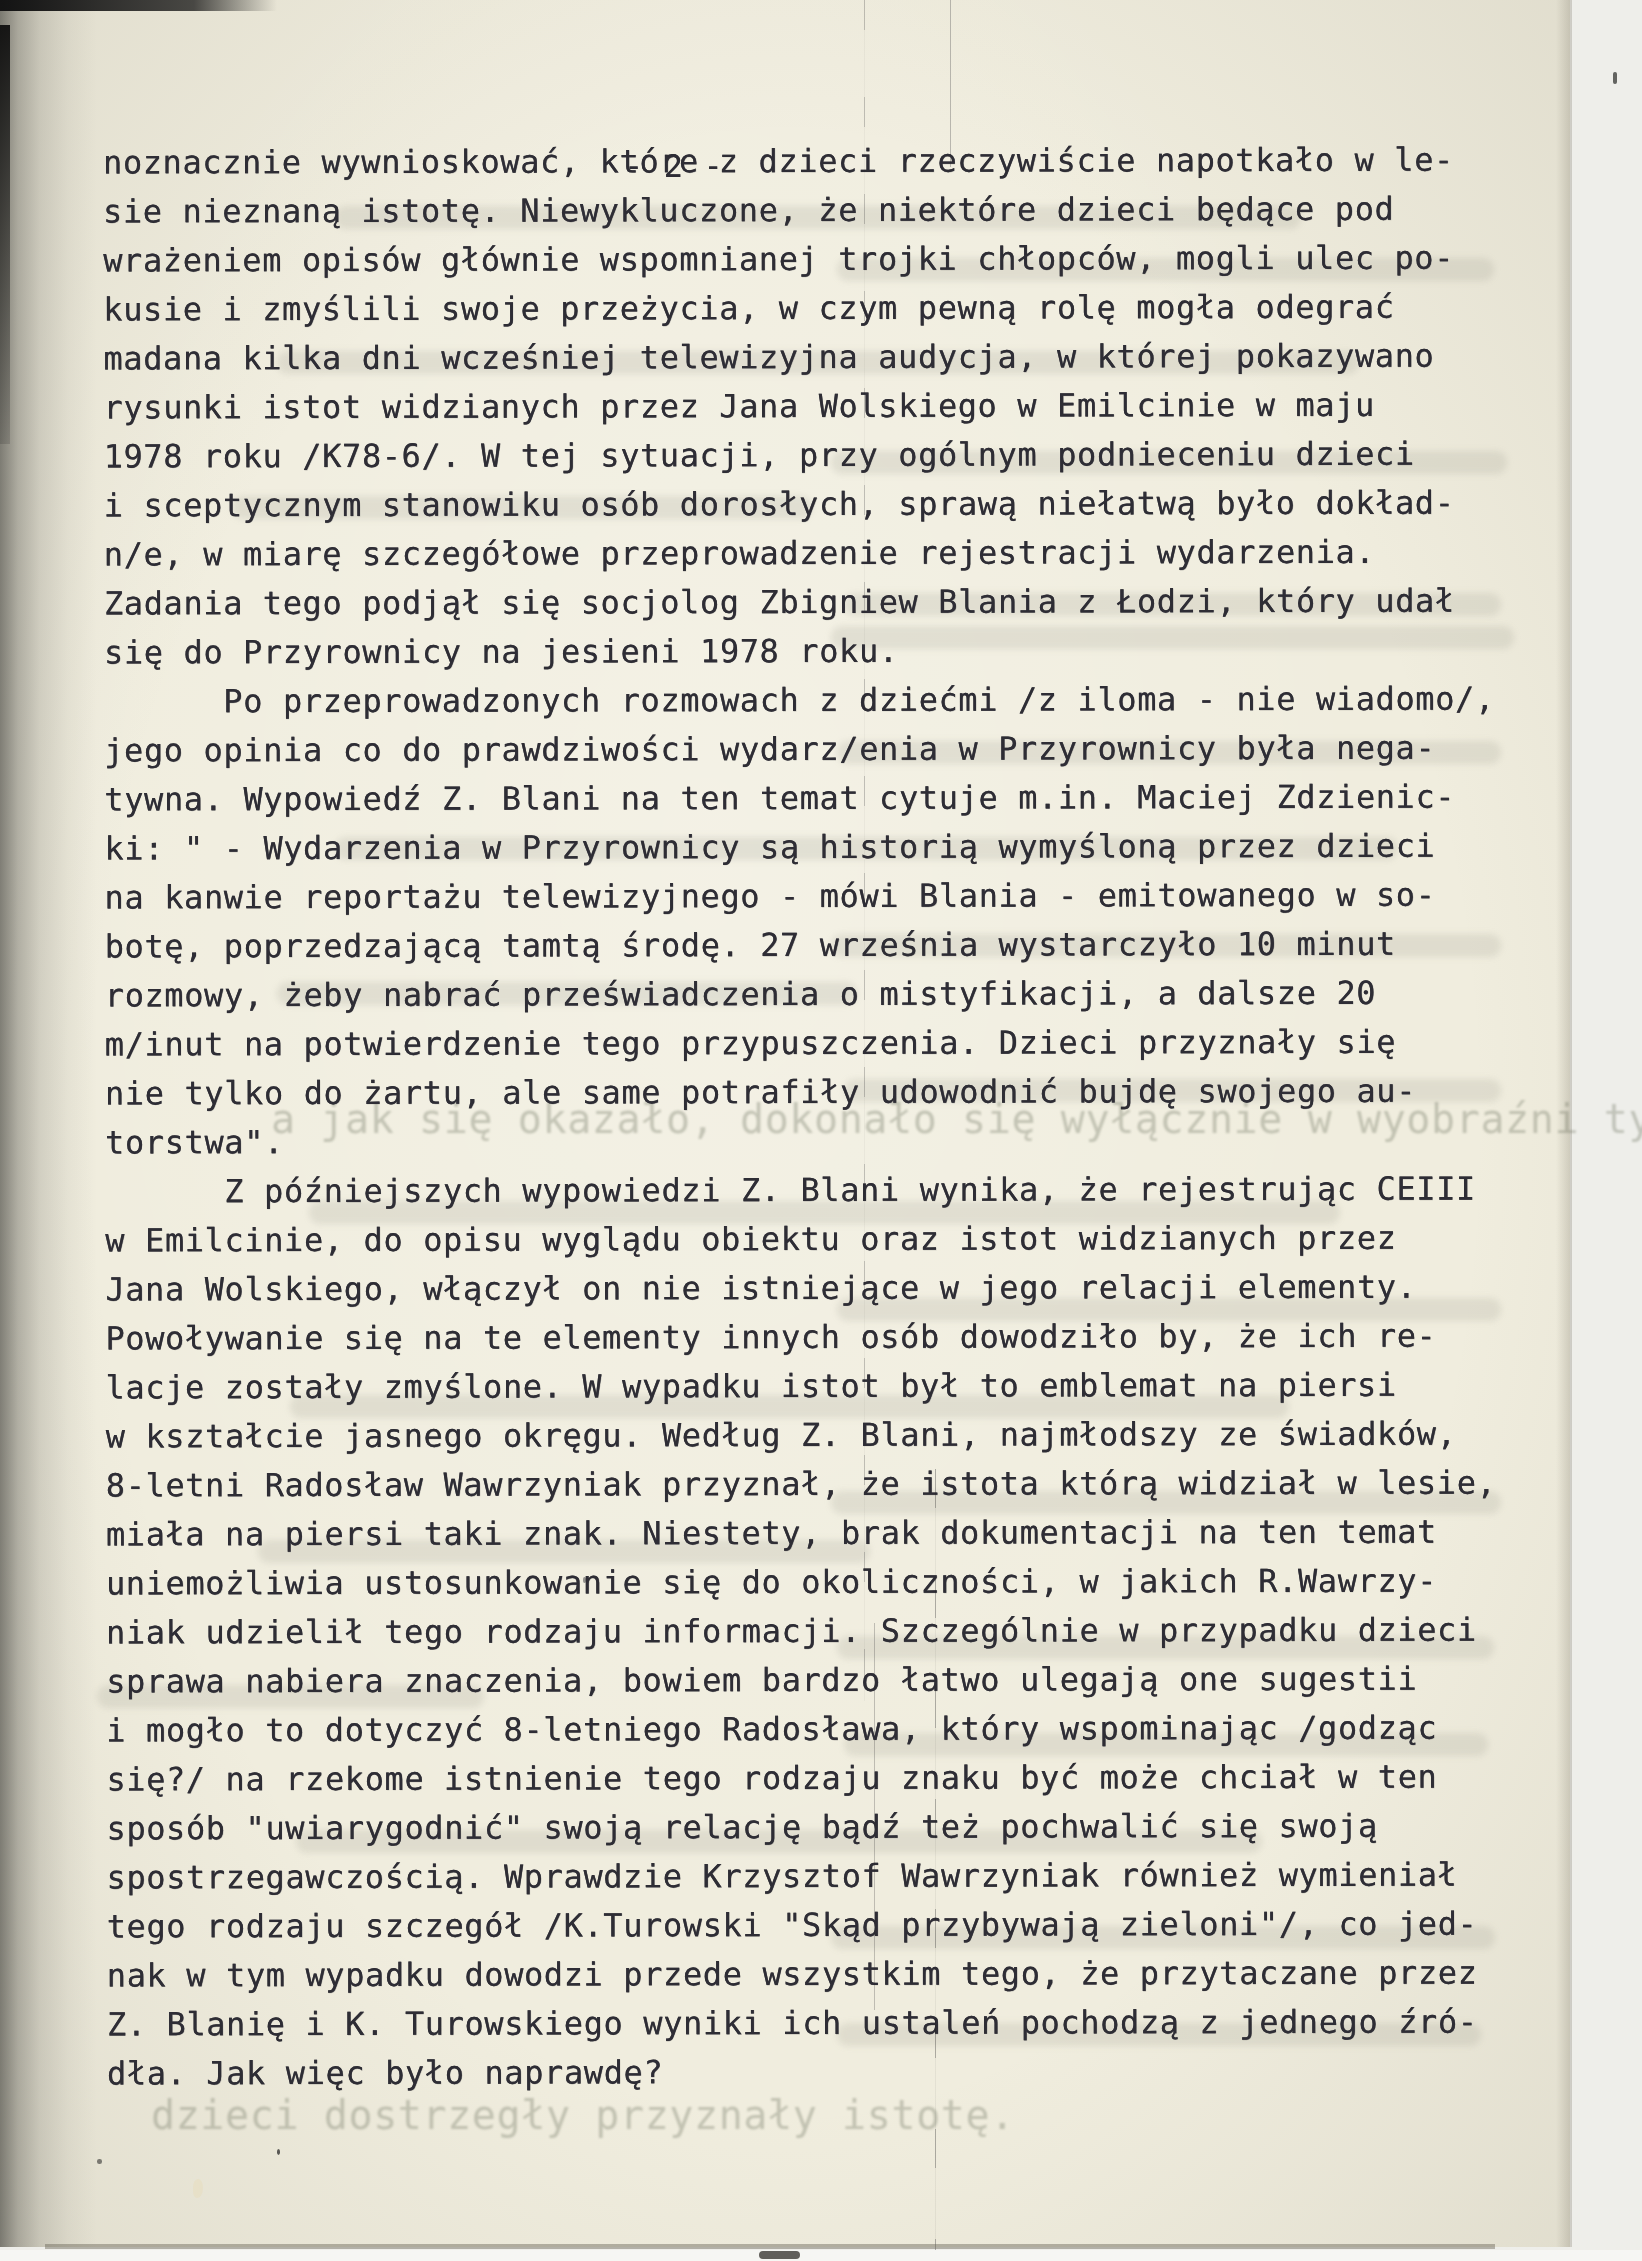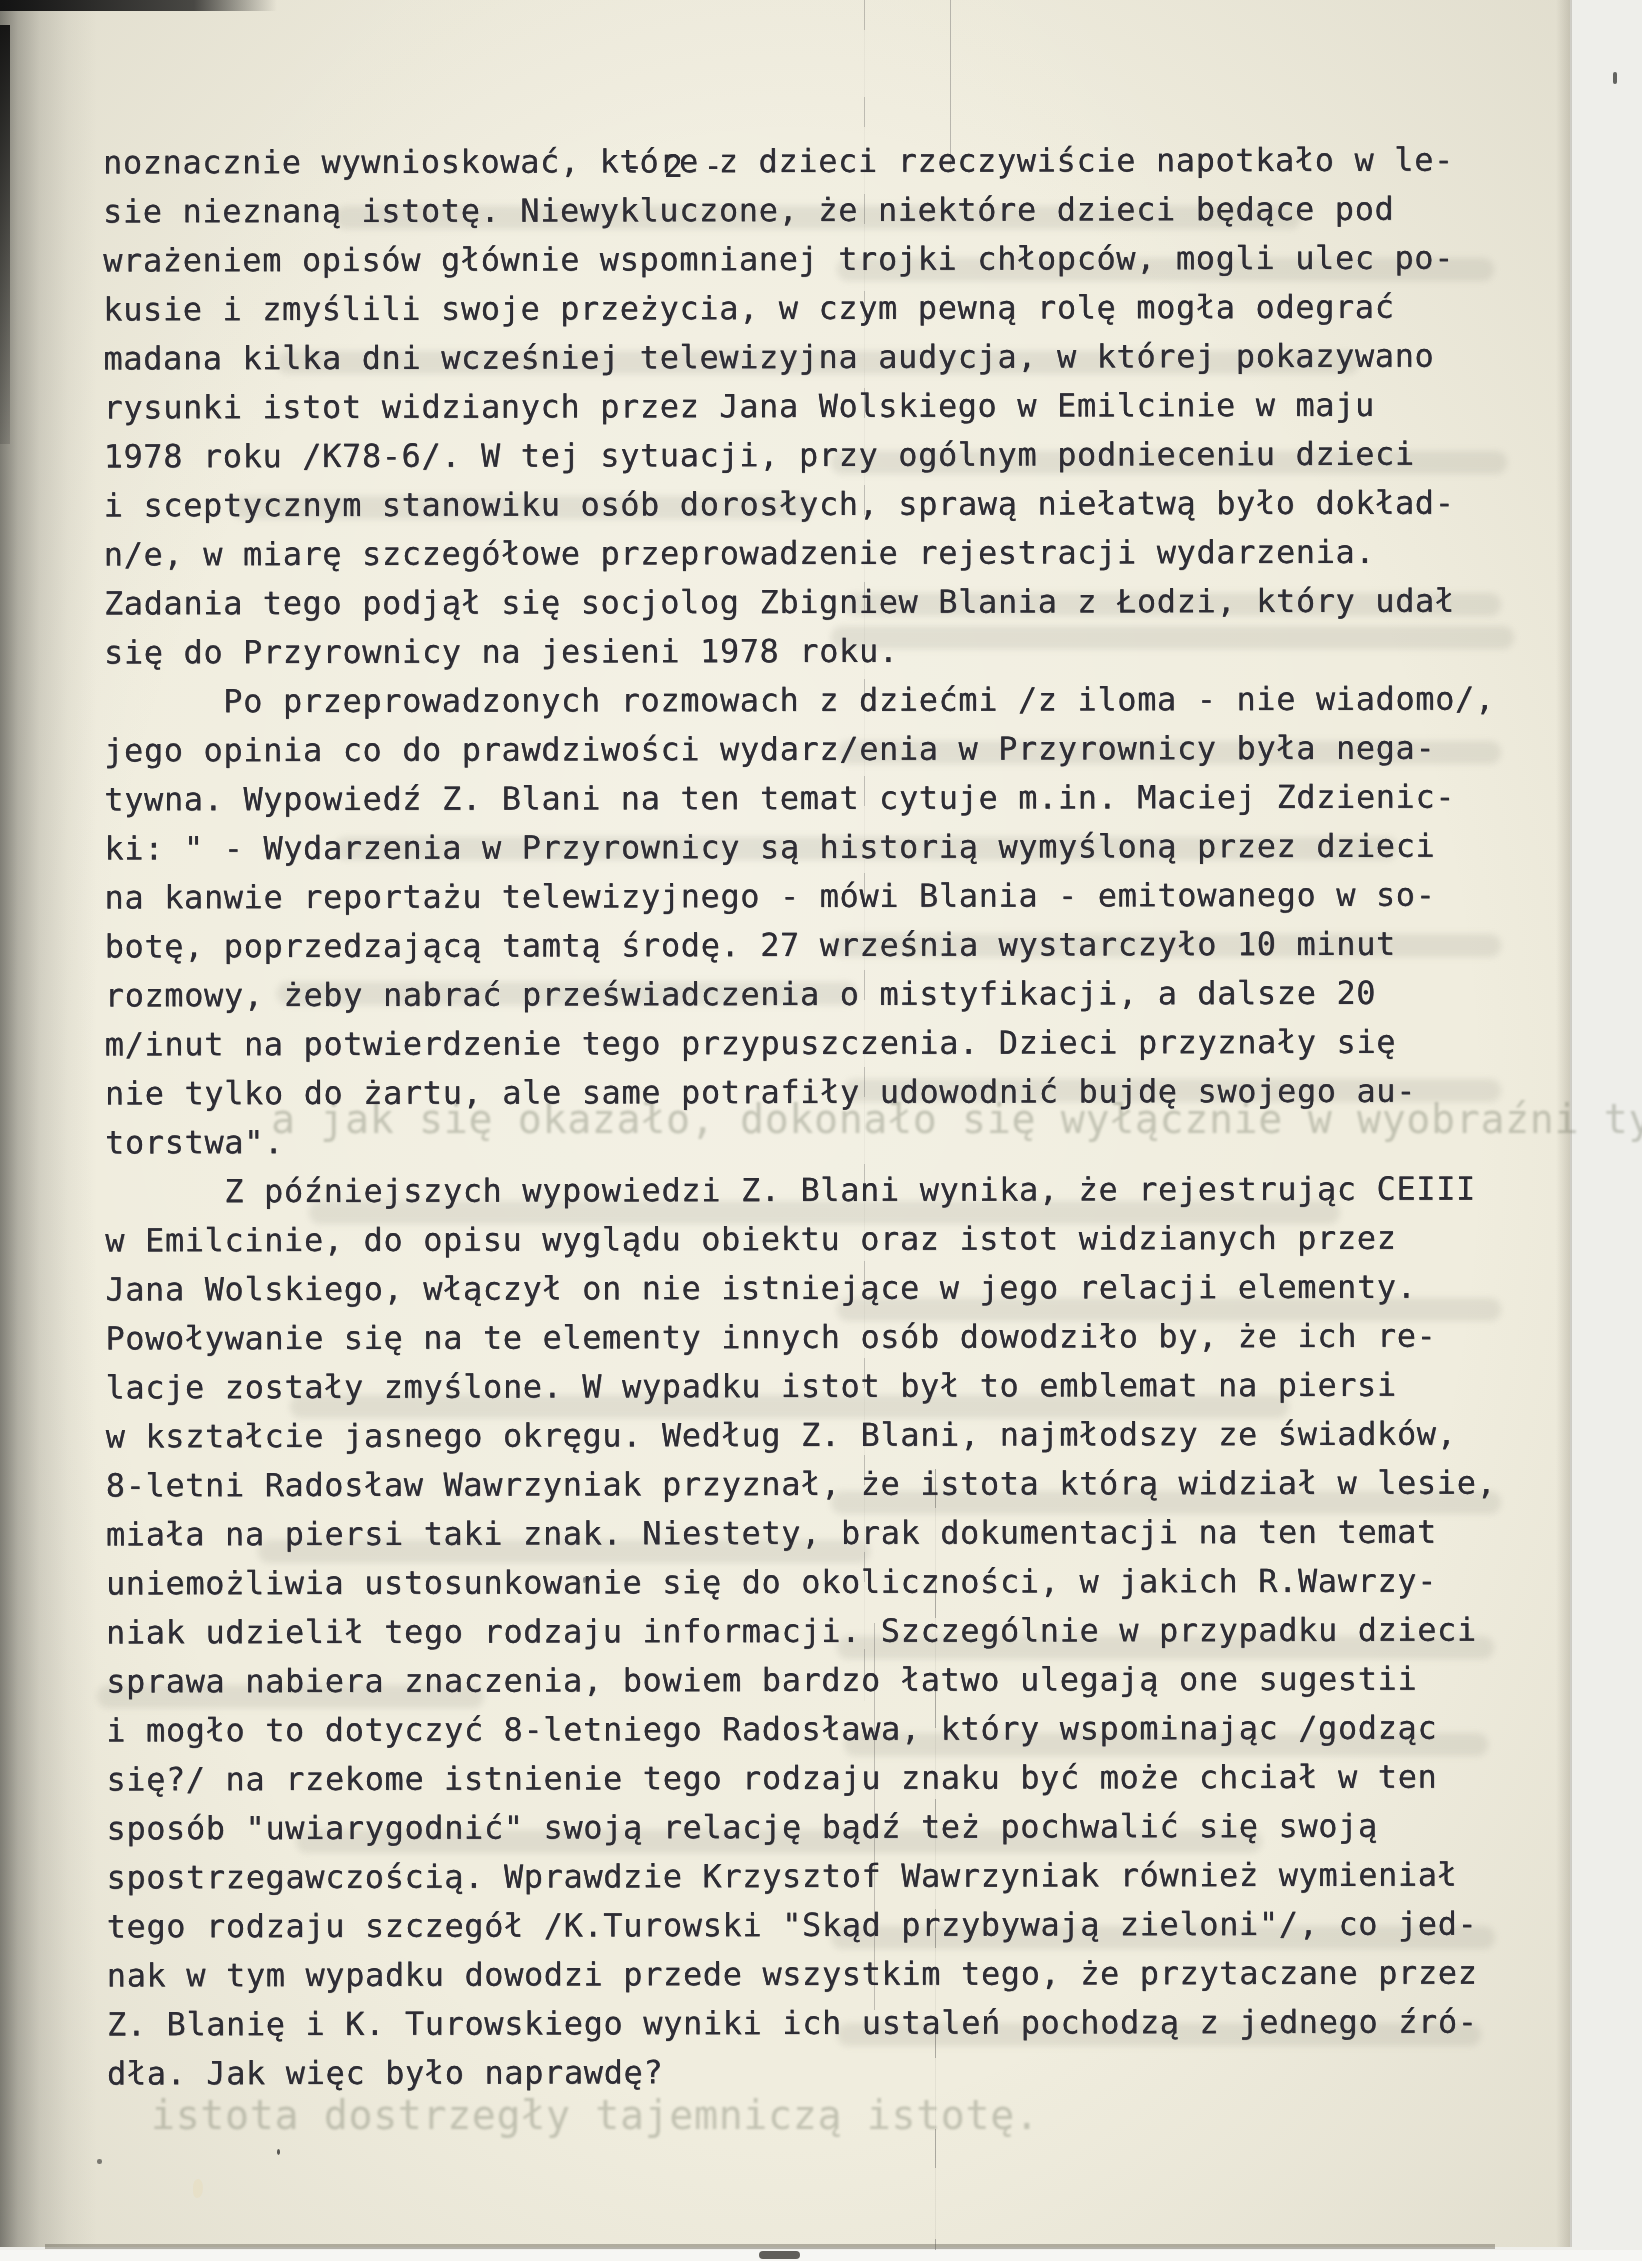--- a/index.html
+++ b/index.html
@@ -145,21 +145,21 @@
         <div class="smudge" style="top: 1540px; left: 258px; width: 612px;"></div>
         <div class="smudge" style="top: 1636px; left: 837px; width: 657px;"></div>
         <div class="smudge" style="top: 1685px; left: 97px; width: 387px;"></div>
         <div class="smudge" style="top: 1733px; left: 844px; width: 644px;"></div>
         <div class="smudge" style="top: 1830px; left: 296px; width: 966px;"></div>
         <div class="smudge" style="top: 1926px; left: 831px; width: 664px;"></div>
         <div class="smudge" style="top: 2023px; left: 837px; width: 644px;"></div>
       </div>
 
     <div class="ghost-text mid">a jak się okazało, dokonało się wyłącznie w wyobraźni tych</div>
-    <div class="ghost-text bottom">istota dostrzegły tajemniczą istotę.</div>
+    <div class="ghost-text bottom">dzieci dostrzegły przyznały istotę.</div>
 
     <div class="page-number">- 2 -</div>
 
     <div class="text-block" id="text-block">
         <div class="line">noznacznie wywnioskować, które z dzieci rzeczywiście napotkało w le-</div>
         <div class="line">sie nieznaną istotę. Niewykluczone, że niektóre dzieci będące pod</div>
         <div class="line">wrażeniem opisów głównie wspomnianej trojki chłopców, mogli ulec po-</div>
         <div class="line">kusie i zmyślili swoje przeżycia, w czym pewną rolę mogła odegrać</div>
         <div class="line">madana kilka dni wcześniej telewizyjna audycja, w której pokazywano</div>
         <div class="line">rysunki istot widzianych przez Jana Wolskiego w Emilcinie w maju</div>

